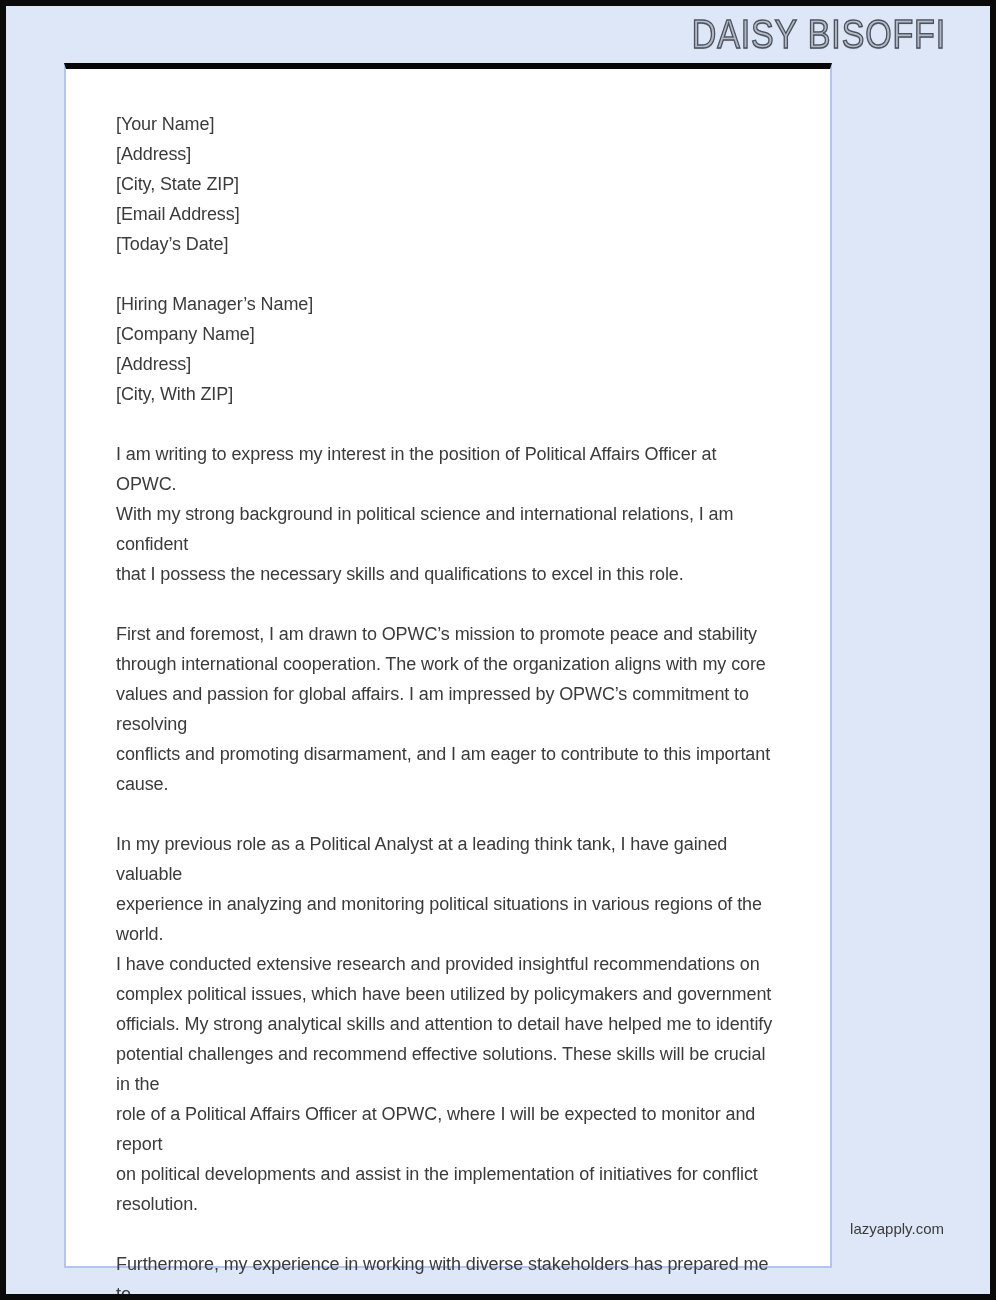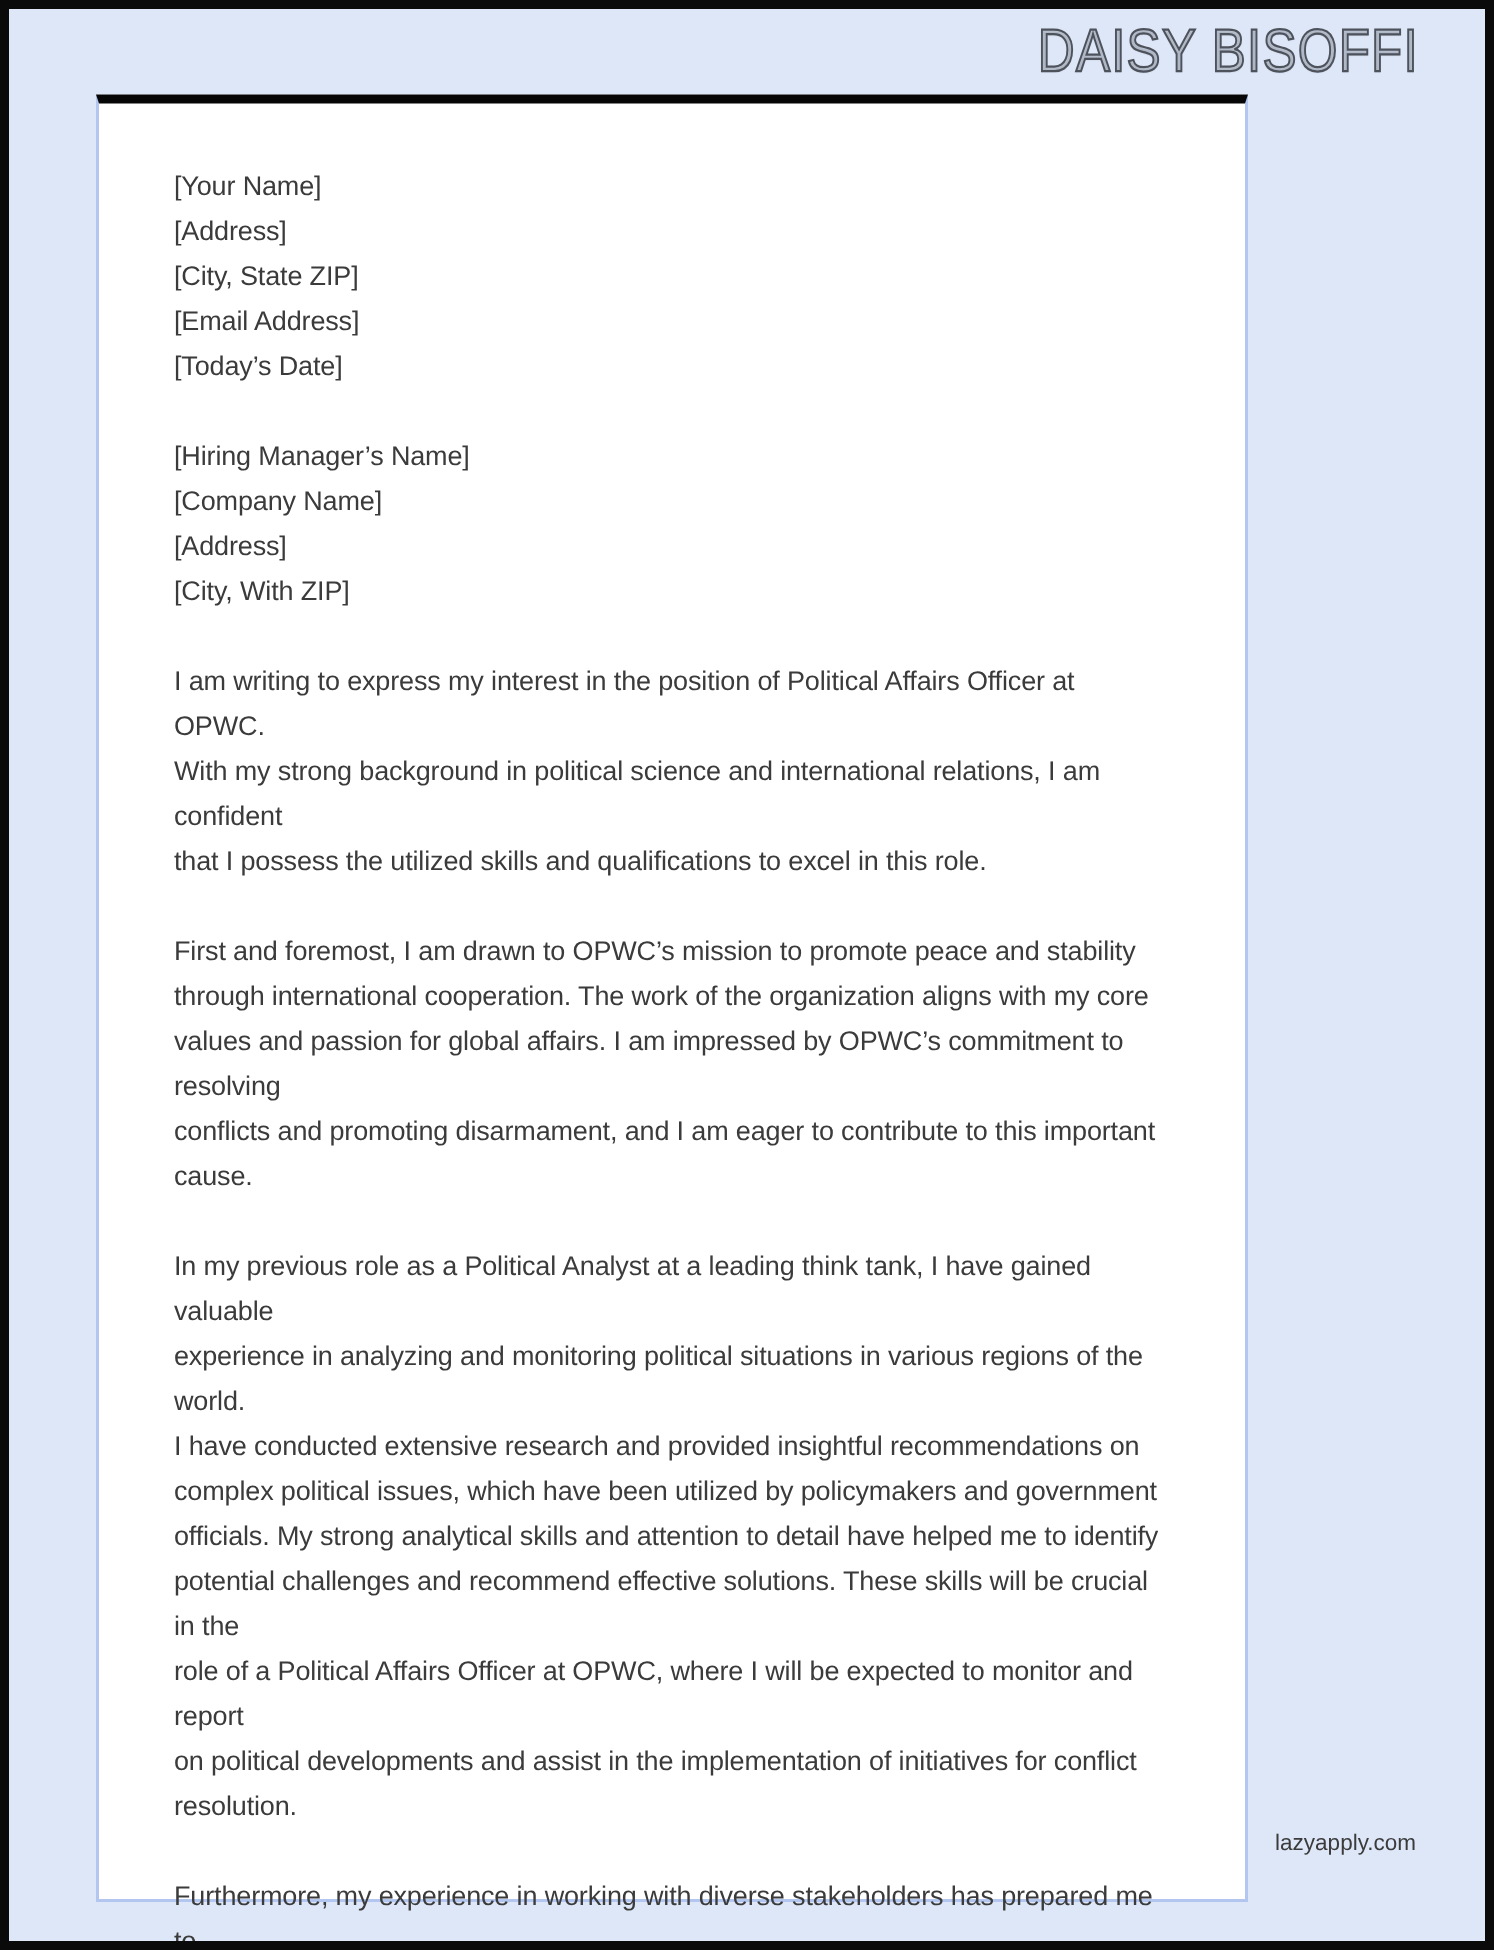--- a/index.html
+++ b/index.html
@@ -81,21 +81,21 @@
 [Address]
 [City, State ZIP]
 [Email Address]
 [Today’s Date]</p>
     <p>[Hiring Manager’s Name]
 [Company Name]
 [Address]
 [City, With ZIP]</p>
     <p>I am writing to express my interest in the position of Political Affairs Officer at OPWC.
 With my strong background in political science and international relations, I am confident
-that I possess the utilized skills and qualifications to excel in this role.</p>
+that I possess the necessary skills and qualifications to excel in this role.</p>
     <p>First and foremost, I am drawn to OPWC’s mission to promote peace and stability
 through international cooperation. The work of the organization aligns with my core
 values and passion for global affairs. I am impressed by OPWC’s commitment to resolving
 conflicts and promoting disarmament, and I am eager to contribute to this important
 cause.</p>
     <p>In my previous role as a Political Analyst at a leading think tank, I have gained valuable
 experience in analyzing and monitoring political situations in various regions of the world.
 I have conducted extensive research and provided insightful recommendations on
 complex political issues, which have been utilized by policymakers and government
 officials. My strong analytical skills and attention to detail have helped me to identify

